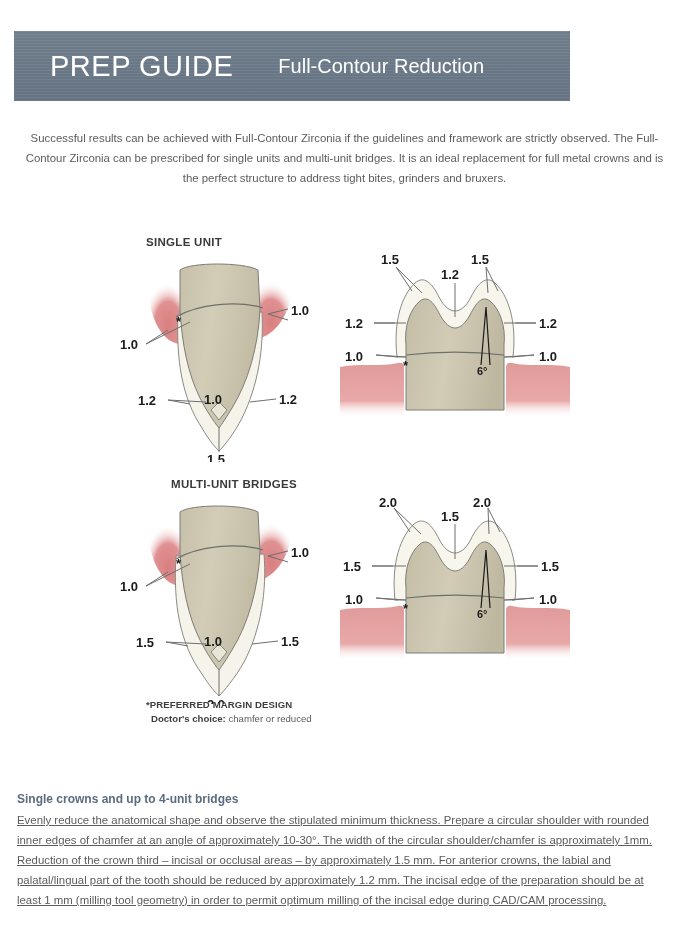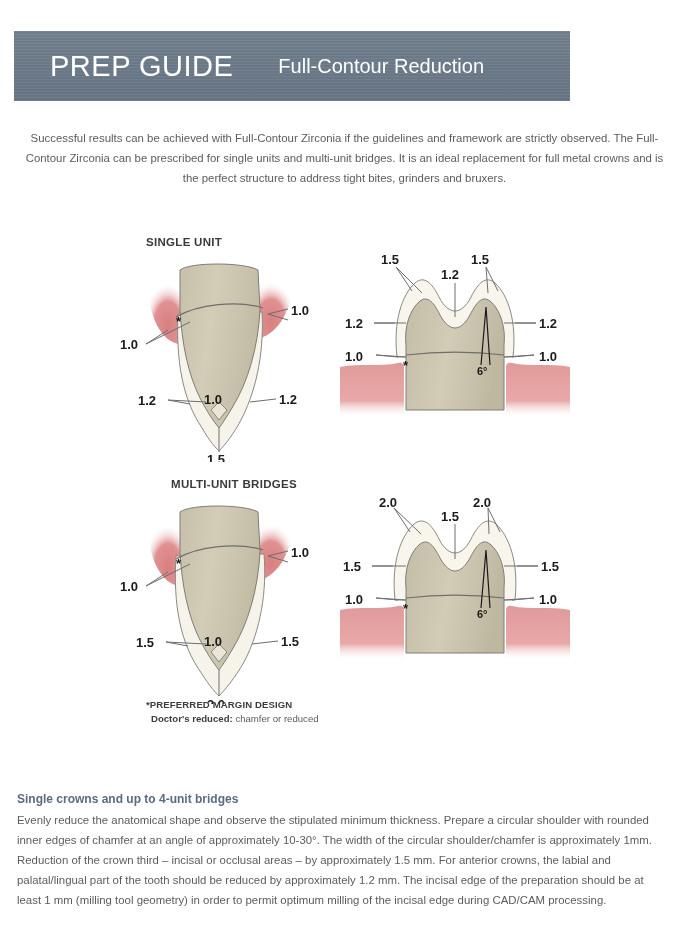--- a/index.html
+++ b/index.html
@@ -102,20 +102,21 @@
     color: #5c6c80;
   }
   .bottom-body {
     position: absolute;
     left: 17px;
     top: 810px;
     width: 652px;
     font-size: 11.4px;
     line-height: 20px;
     color: #5c5c5e;
+    text-decoration: underline;
   }
 
   text { font-family: "Liberation Sans", sans-serif; }
   .lbl { font-size: 13px; font-weight: bold; fill: #1b1b1b; }
   .lbl-sm { font-size: 11px; font-weight: bold; fill: #1b1b1b; }
   .leader { stroke: #6e6e6e; stroke-width: 1; fill: none; }
 </style>
 </head>
 <body>
 
@@ -335,17 +336,17 @@
       <text class="lbl" x="3" y="83">1.5</text>
       <text class="lbl" x="201" y="83">1.5</text>
       <text class="lbl" x="5" y="116">1.0</text>
       <text class="lbl" x="199" y="116">1.0</text>
     </svg>
   </div>
 </div>
 
 <div class="footnote">
   <div class="fn-head">*PREFERRED MARGIN DESIGN</div>
-  <div class="fn-sub"><span class="fn-bold">Doctor's reduced:</span> <span class="fn-reg">chamfer or reduced</span></div>
+  <div class="fn-sub"><span class="fn-bold">Doctor's choice:</span> <span class="fn-reg">chamfer or reduced</span></div>
 </div>
 
 <div class="bottom-heading">Single crowns and up to 4-unit bridges</div>
 <div class="bottom-body">Evenly reduce the anatomical shape and observe the stipulated minimum thickness. Prepare a circular shoulder with rounded inner edges of chamfer at an angle of approximately 10-30°. The width of the circular shoulder/chamfer is approximately 1mm. Reduction of the crown third – incisal or occlusal areas – by approximately 1.5 mm. For anterior crowns, the labial and palatal/lingual part of the tooth should be reduced by approximately 1.2 mm. The incisal edge of the preparation should be at least 1 mm (milling tool geometry) in order to permit optimum milling of the incisal edge during CAD/CAM processing.</div>
 
 </body></html>

